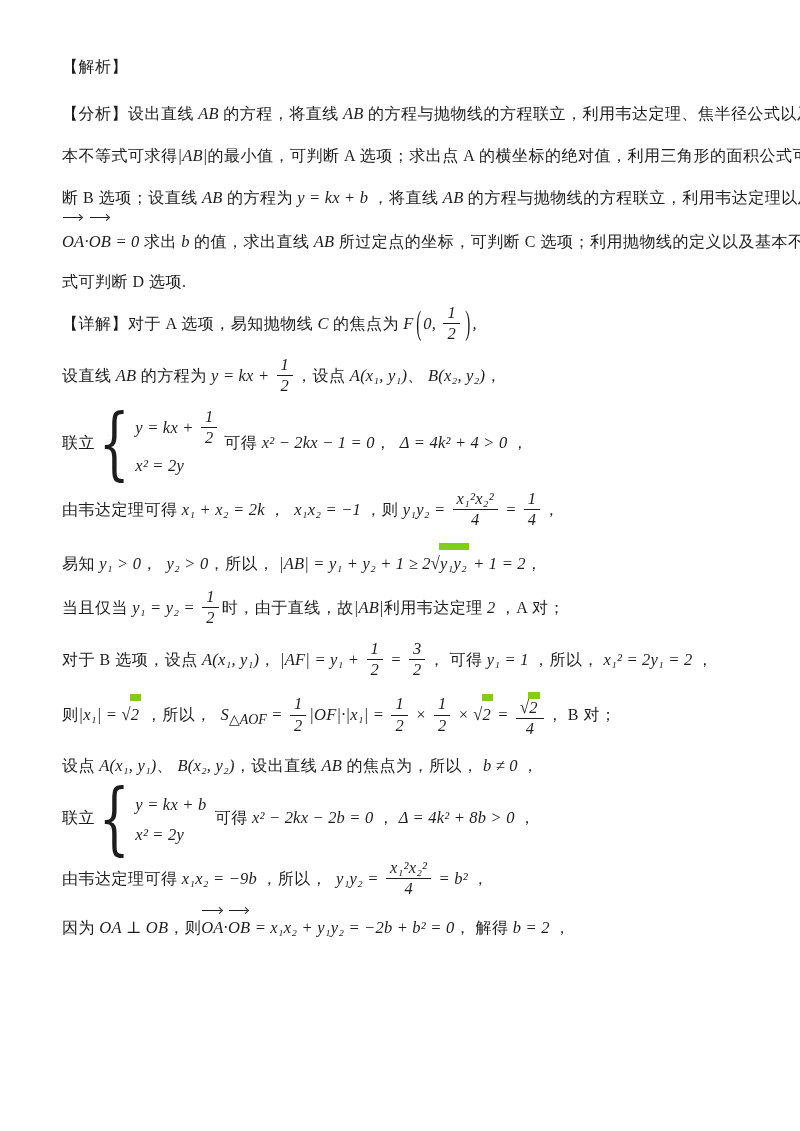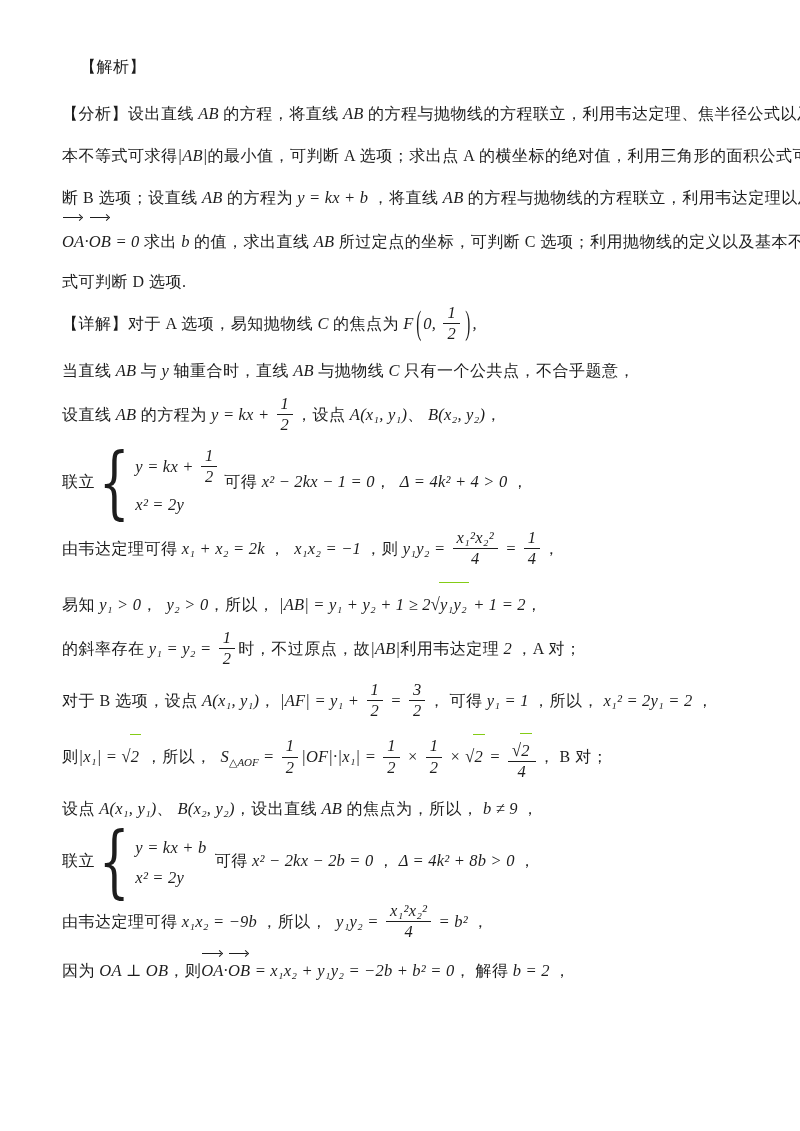--- a/index.html
+++ b/index.html
@@ -13,35 +13,35 @@
   .cjk{
     font-family:"Liberation Serif","DejaVu Serif",serif;
     font-style:normal;font-size:16px;letter-spacing:0.5px;
   }
   .math{
     font-family:"Liberation Serif","DejaVu Serif","DejaVu Sans",serif;
     font-style:italic;font-size:16.5px;letter-spacing:0.2px;
   }
   
   .block{white-space:pre-wrap;}
-  .h{margin:0 18px 14px;line-height:24px;}
+  .h{margin:0 0 14px;line-height:24px;}
   .plines{margin:0 0 2px;}
   .pline{height:42px;line-height:42px;white-space:pre;}
   .para{margin:0 0 12px;line-height:27px;min-height:27px;}
   
   .frac{
     display:inline-flex;flex-direction:column;align-items:center;
     vertical-align:middle;margin:0 3px;line-height:1.12;position:relative;top:-1px;
   }
   .frac .num{border-bottom:1px solid #1d1d1d;padding:0 4px 1px;}
   .frac .den{padding:1px 4px 0;}
   
   .sqrt{display:inline;white-space:pre;}
   .rsign{display:inline-block;transform:scaleY(1.08);font-style:normal;}
-  .rad{display:inline-block;border-top:1px solid #84cc16;padding:8px 2px 0 1px;margin-left:-1px;}
+  .rad{display:inline-block;border-top:7px solid #84cc16;padding:0 2px 0 1px;margin-left:-1px;}
   
   .vec{position:relative;display:inline-block;margin-top:2px;}
   .vbar{position:absolute;left:1px;right:3px;top:-4px;border-top:1px solid #1d1d1d;}
   .vbar::after{
     content:"";position:absolute;right:-1px;top:-3px;width:4px;height:4px;
     border-top:1px solid #1d1d1d;border-right:1px solid #1d1d1d;transform:rotate(45deg);
   }
   
   .cases{display:inline-flex;align-items:center;vertical-align:middle;margin:0 4px 0 2px;}
   .brace{
@@ -50,34 +50,33 @@
     font-family:"DejaVu Serif","Liberation Serif",serif;
   }
   .crows{display:inline-flex;flex-direction:column;align-items:flex-start;row-gap:3px;}
   .crow{white-space:pre;}
   
   .bigp{
     display:inline-block;transform:scaleY(2.05) scaleX(0.92);vertical-align:middle;
     font-style:normal;font-weight:300;margin:0 2px;position:relative;top:-2px;
   }
   
-  .ssub{font-size:11px;font-style:italic;vertical-align:-4px;letter-spacing:0;}
+  .ssub{font-size:14px;font-style:italic;vertical-align:-4px;letter-spacing:0;}
 </style>
 </head>
 <body>
 
 <main id="doc" class="doc">
     <div class="block h"><span class="cjk">【解析】</span></div>
     <div class="block plines"><div class="pline"><span class="cjk">【分析】设出直线</span><span class="math"> AB </span><span class="cjk">的方程，将直线</span><span class="math"> AB </span><span class="cjk">的方程与抛物线的方程联立，利用韦达定理、焦半径公式以及基</span></div><div class="pline"><span class="cjk">本不等式可求得</span><span class="math">|AB|</span><span class="cjk">的最小值，可判断 A 选项；求出点 A 的横坐标的绝对值，利用三角形的面积公式可判</span></div><div class="pline"><span class="cjk">断 B 选项；设直线</span><span class="math"> AB </span><span class="cjk">的方程为</span><span class="math"> y = kx + b </span><span class="cjk">，将直线</span><span class="math"> AB </span><span class="cjk">的方程与抛物线的方程联立，利用韦达定理以及</span></div><div class="pline"><span class="vec"><span class="vbar"></span><span class="math">OA</span></span><span class="math">·</span><span class="vec"><span class="vbar"></span><span class="math">OB</span></span><span class="math"> = 0 </span><span class="cjk">求出</span><span class="math"> b </span><span class="cjk">的值，求出直线</span><span class="math"> AB </span><span class="cjk">所过定点的坐标，可判断 C 选项；利用抛物线的定义以及基本不等</span></div><div class="pline"><span class="cjk">式可判断 D 选项.</span></div></div>
     <div class="block para"><span class="cjk">【详解】对于 A 选项，易知抛物线</span><span class="math"> C </span><span class="cjk">的焦点为</span><span class="math"> F</span><span class="bigp math">(</span><span class="math">0, </span><span class="frac"><span class="num math"><span class="math">1</span></span><span class="den math"><span class="math">2</span></span></span><span class="bigp math">)</span><span class="math">,</span></div>
-    <div class="block para"><span class="cjk">当直线</span><span class="math"> AB </span><span class="cjk">与</span><span class="math"> y </span><span class="cjk">轴重合时，直线</span><span class="math"> AB </span><span class="cjk">与抛物线</span><span class="math"> C </span><span class="cjk">只有一个公共点，不合乎题意，</span></div>
     <div class="block para"><span class="cjk">设直线</span><span class="math"> AB </span><span class="cjk">的方程为</span><span class="math"> y = kx + </span><span class="frac"><span class="num math"><span class="math">1</span></span><span class="den math"><span class="math">2</span></span></span><span class="cjk">，设点</span><span class="math"> A(x₁, y₁)</span><span class="cjk">、</span><span class="math"> B(x₂, y₂)</span><span class="cjk">，</span></div>
     <div class="block para"><span class="cjk">联立</span><span class="cases"><span class="brace">{</span><span class="crows"><span class="crow"><span class="math">y = kx + </span><span class="frac"><span class="num math"><span class="math">1</span></span><span class="den math"><span class="math">2</span></span></span></span><span class="crow"><span class="math">x² = 2y</span></span></span></span><span class="cjk">可得</span><span class="math"> x² − 2kx − 1 = 0</span><span class="cjk">，</span><span class="math">  Δ = 4k² + 4 &gt; 0 </span><span class="cjk">，</span></div>
     <div class="block para"><span class="cjk">由韦达定理可得</span><span class="math"> x₁ + x₂ = 2k </span><span class="cjk">， </span><span class="math"> x₁x₂ = −1 </span><span class="cjk">，则</span><span class="math"> y₁y₂ = </span><span class="frac"><span class="num math"><span class="math">x₁²x₂²</span></span><span class="den math"><span class="math">4</span></span></span><span class="math"> = </span><span class="frac"><span class="num math"><span class="math">1</span></span><span class="den math"><span class="math">4</span></span></span><span class="cjk">，</span></div>
     <div class="block para"><span class="cjk">易知</span><span class="math"> y₁ &gt; 0</span><span class="cjk">， </span><span class="math"> y₂ &gt; 0</span><span class="cjk">，所以， </span><span class="math">|AB| = y₁ + y₂ + 1 ≥ 2</span><span class="sqrt"><span class="rsign math">√</span><span class="rad math"><span class="math">y₁y₂</span></span></span><span class="math"> + 1 = 2</span><span class="cjk">，</span></div>
-    <div class="block para"><span class="cjk">的斜率存在</span><span class="math"> y₁ = y₂ = </span><span class="frac"><span class="num math"><span class="math">1</span></span><span class="den math"><span class="math">2</span></span></span><span class="cjk">时，不过原点，故</span><span class="math">|AB|</span><span class="cjk">利用韦达定理</span><span class="math"> 2 </span><span class="cjk">，A 对；</span></div>
+    <div class="block para"><span class="cjk">当且仅当</span><span class="math"> y₁ = y₂ = </span><span class="frac"><span class="num math"><span class="math">1</span></span><span class="den math"><span class="math">2</span></span></span><span class="cjk">时，由于直线，故</span><span class="math">|AB|</span><span class="cjk">利用韦达定理</span><span class="math"> 2 </span><span class="cjk">，A 对；</span></div>
     <div class="block para"><span class="cjk">对于 B 选项，设点</span><span class="math"> A(x₁, y₁)</span><span class="cjk">，</span><span class="math"> |AF| = y₁ + </span><span class="frac"><span class="num math"><span class="math">1</span></span><span class="den math"><span class="math">2</span></span></span><span class="math"> = </span><span class="frac"><span class="num math"><span class="math">3</span></span><span class="den math"><span class="math">2</span></span></span><span class="cjk">， 可得</span><span class="math"> y₁ = 1 </span><span class="cjk">，所以， </span><span class="math">x₁² = 2y₁ = 2 </span><span class="cjk">，</span></div>
     <div class="block para"><span class="cjk">则</span><span class="math">|x₁| = </span><span class="sqrt"><span class="rsign math">√</span><span class="rad math"><span class="math">2</span></span></span><span class="cjk"> ，所以， </span><span class="math"> S</span><span class="ssub">△AOF</span><span class="math"> = </span><span class="frac"><span class="num math"><span class="math">1</span></span><span class="den math"><span class="math">2</span></span></span><span class="math">|OF|·|x₁| = </span><span class="frac"><span class="num math"><span class="math">1</span></span><span class="den math"><span class="math">2</span></span></span><span class="math"> × </span><span class="frac"><span class="num math"><span class="math">1</span></span><span class="den math"><span class="math">2</span></span></span><span class="math"> × </span><span class="sqrt"><span class="rsign math">√</span><span class="rad math"><span class="math">2</span></span></span><span class="math"> = </span><span class="frac"><span class="num math"><span class="sqrt"><span class="rsign math">√</span><span class="rad math"><span class="math">2</span></span></span></span><span class="den math"><span class="math">4</span></span></span><span class="cjk">， B 对；</span></div>
-    <div class="block para"><span class="cjk">设点</span><span class="math"> A(x₁, y₁)</span><span class="cjk">、</span><span class="math"> B(x₂, y₂)</span><span class="cjk">，设出直线</span><span class="math"> AB </span><span class="cjk">的焦点为，所以， </span><span class="math">b ≠ 9 </span><span class="cjk">，</span></div>
+    <div class="block para"><span class="cjk">设点</span><span class="math"> A(x₁, y₁)</span><span class="cjk">、</span><span class="math"> B(x₂, y₂)</span><span class="cjk">，设出直线</span><span class="math"> AB </span><span class="cjk">的焦点为，所以， </span><span class="math">b ≠ 0 </span><span class="cjk">，</span></div>
     <div class="block para"><span class="cjk">联立</span><span class="cases"><span class="brace">{</span><span class="crows"><span class="crow"><span class="math">y = kx + b</span></span><span class="crow"><span class="math">x² = 2y</span></span></span></span><span class="math"> </span><span class="cjk">可得</span><span class="math"> x² − 2kx − 2b = 0 </span><span class="cjk">，</span><span class="math"> Δ = 4k² + 8b &gt; 0 </span><span class="cjk">，</span></div>
     <div class="block para"><span class="cjk">由韦达定理可得</span><span class="math"> x₁x₂ = −9b </span><span class="cjk">，所以， </span><span class="math"> y₁y₂ = </span><span class="frac"><span class="num math"><span class="math">x₁²x₂²</span></span><span class="den math"><span class="math">4</span></span></span><span class="math"> = b² </span><span class="cjk">，</span></div>
     <div class="block para"><span class="cjk">因为</span><span class="math"> OA ⊥ OB</span><span class="cjk">，则</span><span class="vec"><span class="vbar"></span><span class="math">OA</span></span><span class="math">·</span><span class="vec"><span class="vbar"></span><span class="math">OB</span></span><span class="math"> = x₁x₂ + y₁y₂ = −2b + b² = 0</span><span class="cjk">， 解得</span><span class="math"> b = 2 </span><span class="cjk">，</span></div>
   </main>
 
 </body></html>

